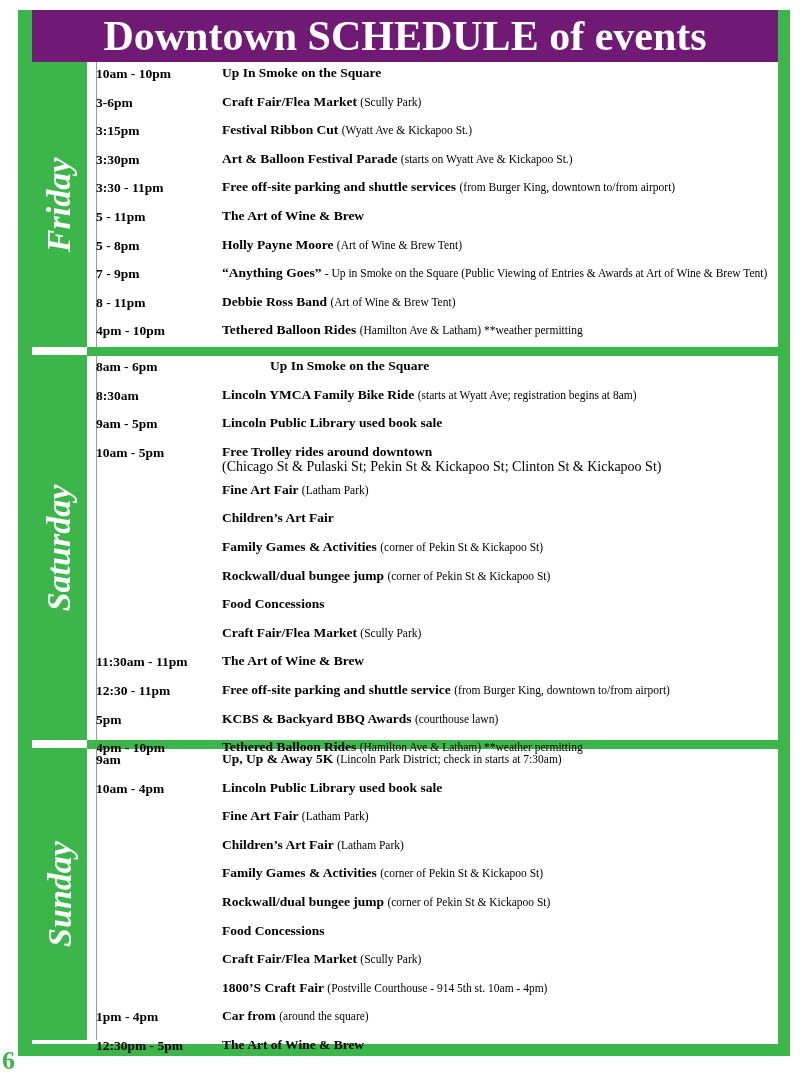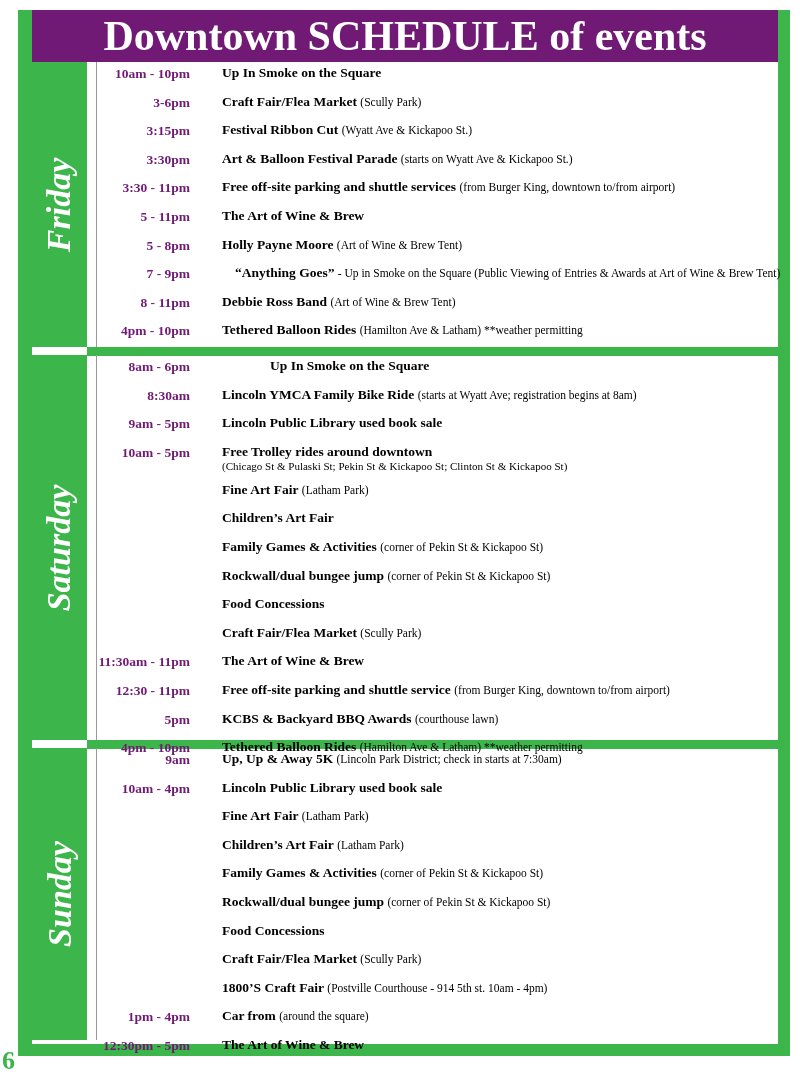--- a/index.html
+++ b/index.html
@@ -116,27 +116,26 @@
     width: 690px;
   }
   .row {
     position: relative;
     display: flex;
     align-items: flex-start;
     min-height: 23px;
   }
   .time {
     width: 108px;
-    text-align: right;
     padding-right: 14px;
     box-sizing: border-box;
     font-family: "Liberation Serif", serif;
     font-weight: bold;
     font-size: 13.5px;
-    color: #701a75;
+    color: #000000;
     white-space: nowrap;
     padding-top: 1px;
   }
   .event {
     flex: 1;
     padding-left: 18px;
     box-sizing: border-box;
     font-family: "Liberation Serif", serif;
     font-size: 13.5px;
     color: #000000;
@@ -146,21 +145,21 @@
     font-weight: bold;
     font-size: 13.5px;
   }
   .ev-note {
     font-weight: normal;
     font-size: 11.5px;
   }
   .ev-sub {
     display: block;
     font-weight: normal;
-    font-size: 11px;
+    font-size: 14px;
     line-height: 13px;
     margin-top: 1px;
   }
   
   .page-num {
     position: absolute;
     left: 2px;
     top: 1046px;
     font-family: "Liberation Serif", serif;
     font-weight: bold;
@@ -222,21 +221,21 @@
           <div class="event"><span class="ev-main">Free off-site parking and shuttle services</span> <span class="ev-note">(from Burger King, downtown to/from airport)</span></div>
         </div>
         <div class="row" style="height: 28.6px;">
           <div class="time">5 - 11pm</div>
           <div class="event"><span class="ev-main">The Art of Wine &amp; Brew</span></div>
         </div>
         <div class="row" style="height: 28.6px;">
           <div class="time">5 - 8pm</div>
           <div class="event"><span class="ev-main">Holly Payne Moore</span> <span class="ev-note">(Art of Wine &amp; Brew Tent)</span></div>
         </div>
-        <div class="row" style="height: 28.6px; gap: 13px;">
+        <div class="row" style="height: 28.6px;">
           <div class="time">7 - 9pm</div>
           <div class="event"><span class="ev-main">“Anything Goes”</span> <span class="ev-note">- Up in Smoke on the Square (Public Viewing of Entries &amp; Awards at Art of Wine &amp; Brew Tent)</span></div>
         </div>
         <div class="row" style="height: 28.6px;">
           <div class="time">8 - 11pm</div>
           <div class="event"><span class="ev-main">Debbie Ross Band</span> <span class="ev-note">(Art of Wine &amp; Brew Tent)</span></div>
         </div>
         <div class="row" style="height: 28.6px;">
           <div class="time">4pm - 10pm</div>
           <div class="event"><span class="ev-main">Tethered Balloon Rides</span> <span class="ev-note">(Hamilton Ave &amp; Latham) **weather permitting</span></div>

